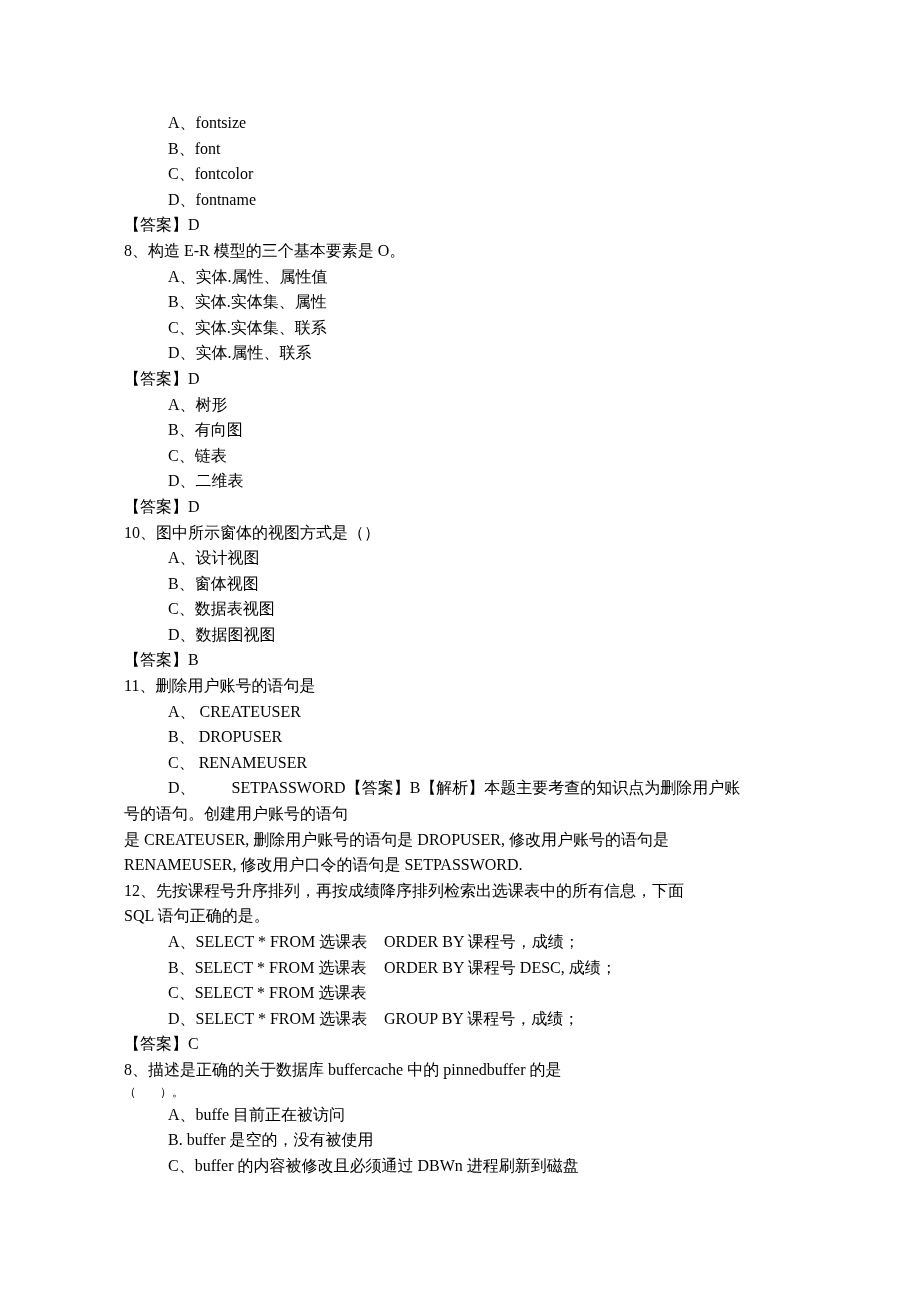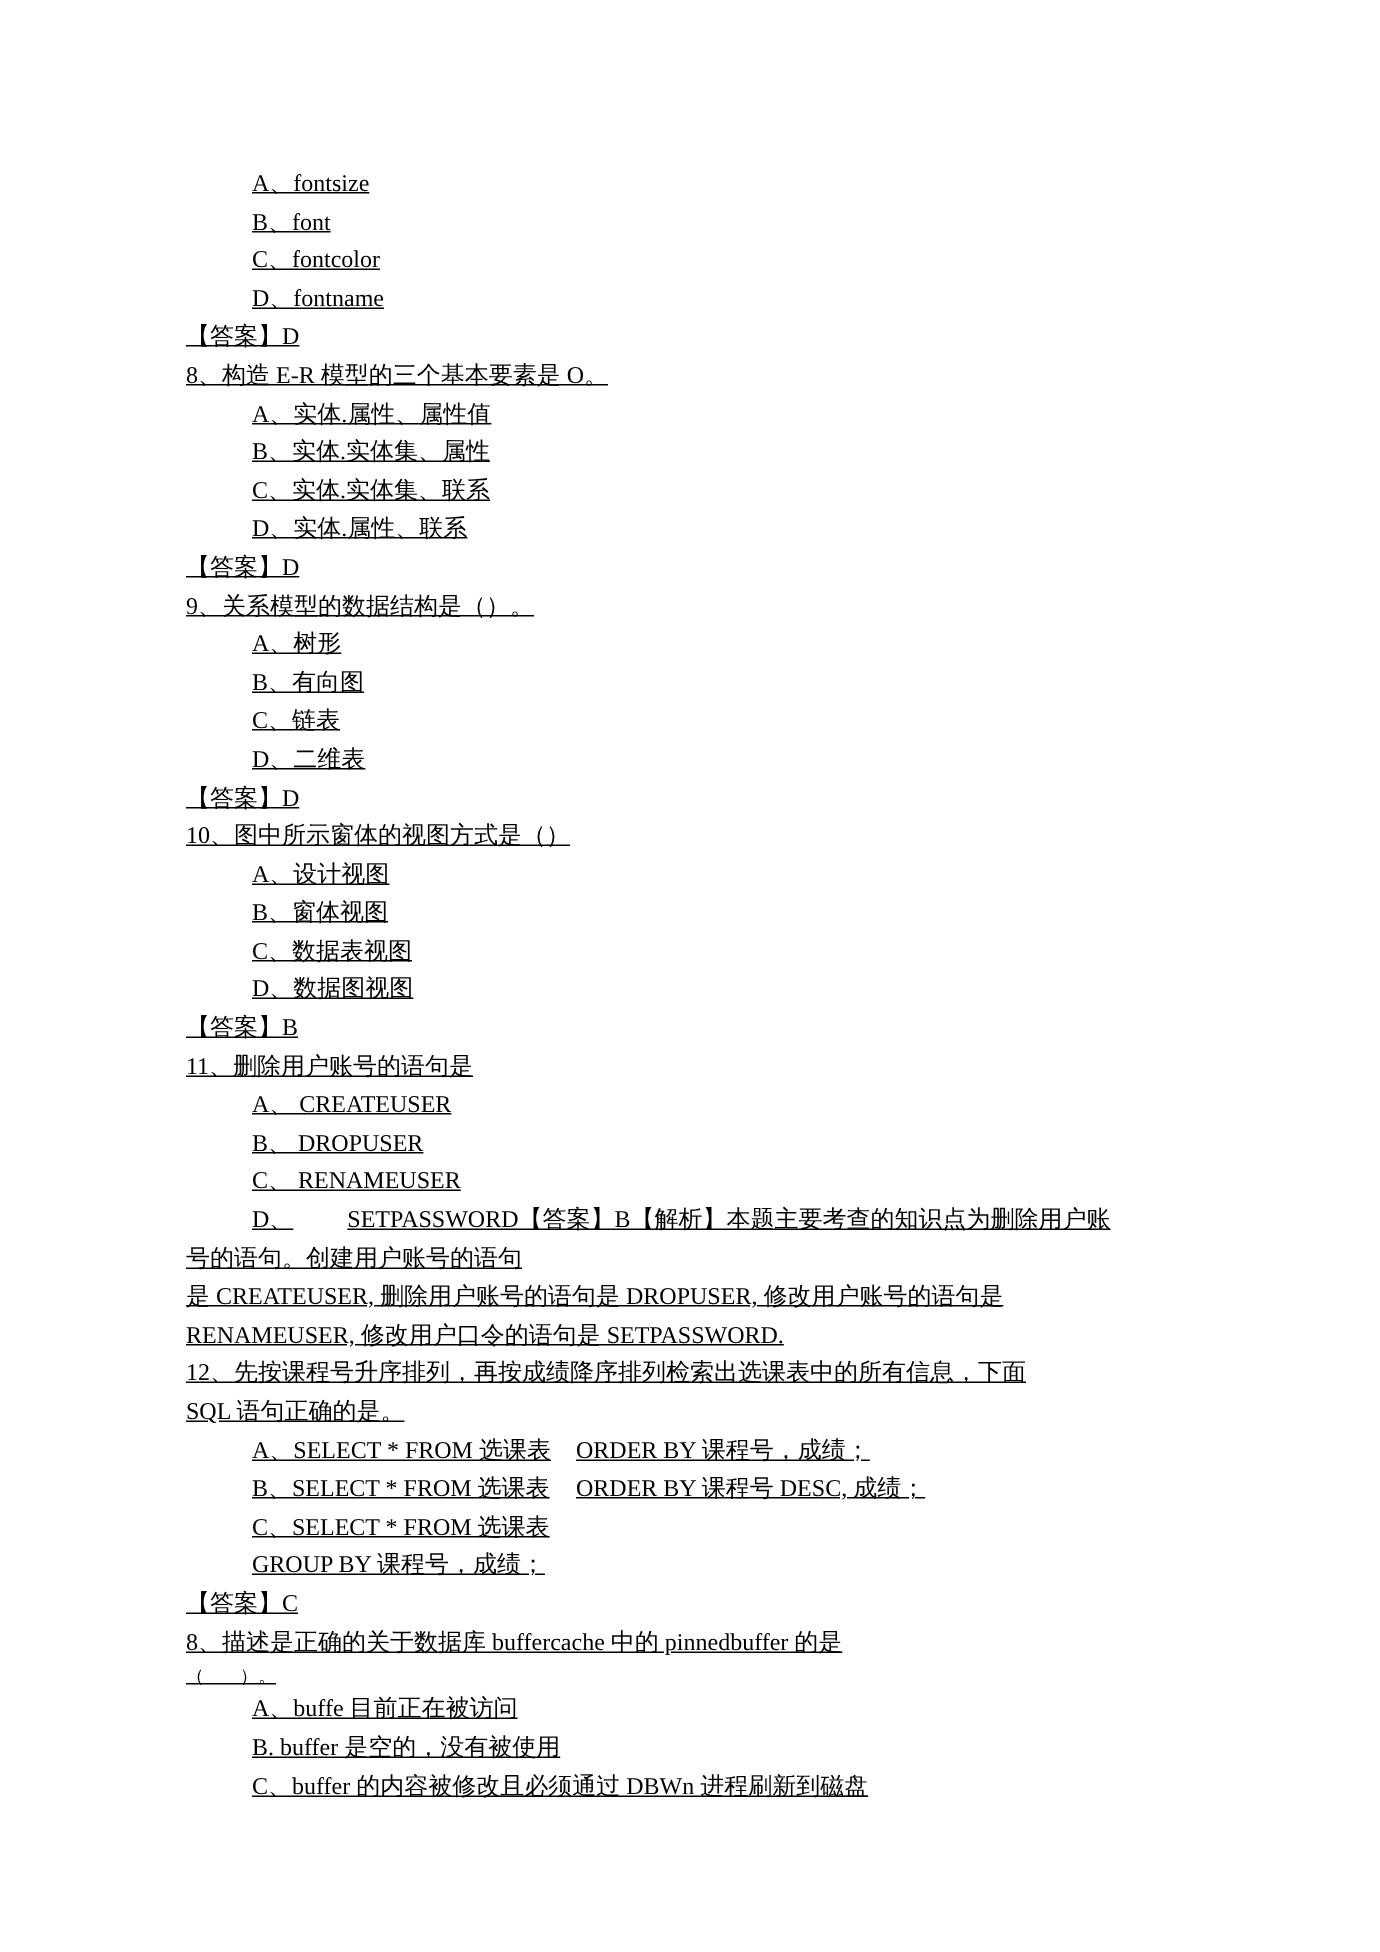--- a/index.html
+++ b/index.html
@@ -9,21 +9,20 @@
     font-family: "SimSun", "宋体", serif;
     font-size: 16px;
     line-height: 1.6;
     color: #000;
   }
   .page {
     width: 920px;
     min-height: 1301px;
     box-sizing: border-box;
     padding: 110px 119px 80px 124px;
-    text-decoration: underline;
   }
   .option {
     padding-left: 44px;
   }
   .answer {
   }
   .q-stem {
   }
   .sql-line {
     padding-left: 44px;
@@ -60,21 +59,20 @@
   <div class="option">D、fontname</div>
   <div class="answer">【答案】D</div>
 
   <div class="q-stem">8、构造 E-R 模型的三个基本要素是 O。</div>
   <div class="option">A、实体.属性、属性值</div>
   <div class="option">B、实体.实体集、属性</div>
   <div class="option">C、实体.实体集、联系</div>
   <div class="option">D、实体.属性、联系</div>
   <div class="answer">【答案】D</div>
 
-  <div class="q-stem">9、关系模型的数据结构是（）。</div>
   <div class="option">A、树形</div>
   <div class="option">B、有向图</div>
   <div class="option">C、链表</div>
   <div class="option">D、二维表</div>
   <div class="answer">【答案】D</div>
 
   <div class="q-stem">10、图中所示窗体的视图方式是（）</div>
   <div class="option">A、设计视图</div>
   <div class="option">B、窗体视图</div>
   <div class="option">C、数据表视图</div>
@@ -100,20 +98,21 @@
     <span class="sql-right mono-like">ORDER BY 课程号，成绩；</span>
   </div>
   <div class="sql-line">
     <span class="sql-left mono-like">B、SELECT  * FROM 选课表</span>
     <span class="sql-right mono-like">ORDER BY 课程号 DESC, 成绩；</span>
   </div>
   <div class="sql-line">
     <span class="sql-left mono-like">C、SELECT  * FROM 选课表</span>
   </div>
   <div class="sql-line">
+    <span class="sql-left mono-like">D、SELECT  * FROM 选课表</span>
     <span class="sql-right mono-like">GROUP BY 课程号，成绩；</span>
   </div>
   <div class="answer">【答案】C</div>
 
   <div class="q-stem">8、描述是正确的关于数据库 buffercache 中的 pinnedbuffer 的是</div>
   <div class="small-paren">（　　）。</div>
   <div class="indented-option">A、buffe 目前正在被访问</div>
   <div class="indented-option">B. buffer 是空的，没有被使用</div>
   <div class="indented-option">C、buffer 的内容被修改且必须通过 DBWn 进程刷新到磁盘</div>
 

